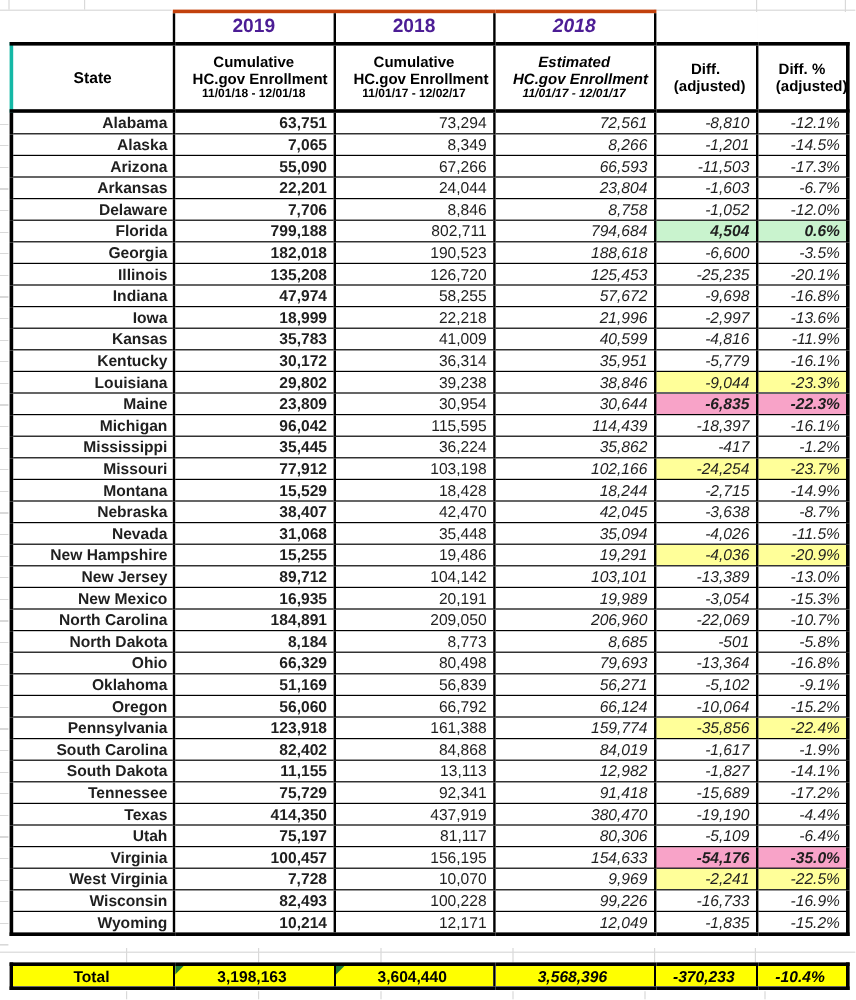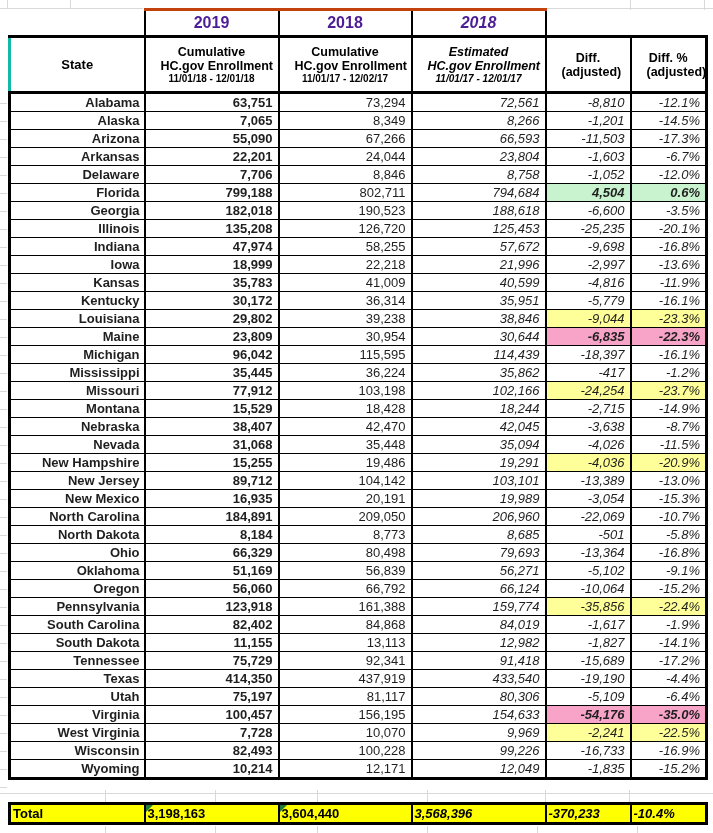--- a/index.html
+++ b/index.html
@@ -51,21 +51,21 @@
   tr.data td.c-diff{font-style:italic;border-right:2px solid #000;}
   tr.data td.c-pct{font-style:italic;border-right:3px solid #000;}
   tr.data:last-child td{border-bottom:3px solid #000;}
   td.hl-yellow{background:var(--yellow,#ffff99);}
   td.hl-pink{background:var(--pink,#f8a3c8);font-weight:bold;color:#000;}
   td.hl-green{background:var(--green,#c9f3ce);font-weight:bold;color:#000;}
 
   
   table.total-table td{
     border-top:3px solid #000;border-bottom:3px solid #000;border-left:2px solid #000;
-    height:17px;font-size:13px;font-weight:bold;text-align:left;color:#000;
+    height:17px;font-size:13px;font-weight:bold;text-align:center;color:#000;
     padding:0 5px 0 2px;background:var(--total_yellow,#ffff00);position:relative;
   }
   table.total-table td:first-child{border-left:3px solid #000;padding-right:4px;}
   table.total-table td:last-child{border-right:3px solid #000;}
   table.total-table td.t-it{font-style:italic;}
   .tri{
     position:absolute;top:0;left:0;width:0;height:0;
     border-top:7px solid var(--flag_green,#1e7b3a);border-right:7px solid transparent;
   }
 </style>
@@ -387,21 +387,21 @@
     <td class="c-2019">75,729</td>
     <td class="c-2018">92,341</td>
     <td class="c-est">91,418</td>
     <td class="c-diff">-15,689</td>
     <td class="c-pct">-17.2%</td>
   </tr>
       <tr class="data">
     <td class="c-state">Texas</td>
     <td class="c-2019">414,350</td>
     <td class="c-2018">437,919</td>
-    <td class="c-est">433,540</td>
+    <td class="c-est">380,470</td>
     <td class="c-diff">-19,190</td>
     <td class="c-pct">-4.4%</td>
   </tr>
       <tr class="data">
     <td class="c-state">Utah</td>
     <td class="c-2019">75,197</td>
     <td class="c-2018">81,117</td>
     <td class="c-est">80,306</td>
     <td class="c-diff">-5,109</td>
     <td class="c-pct">-6.4%</td>

